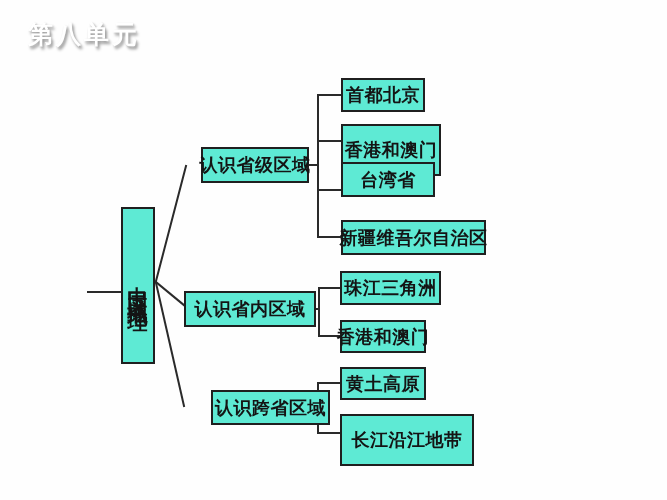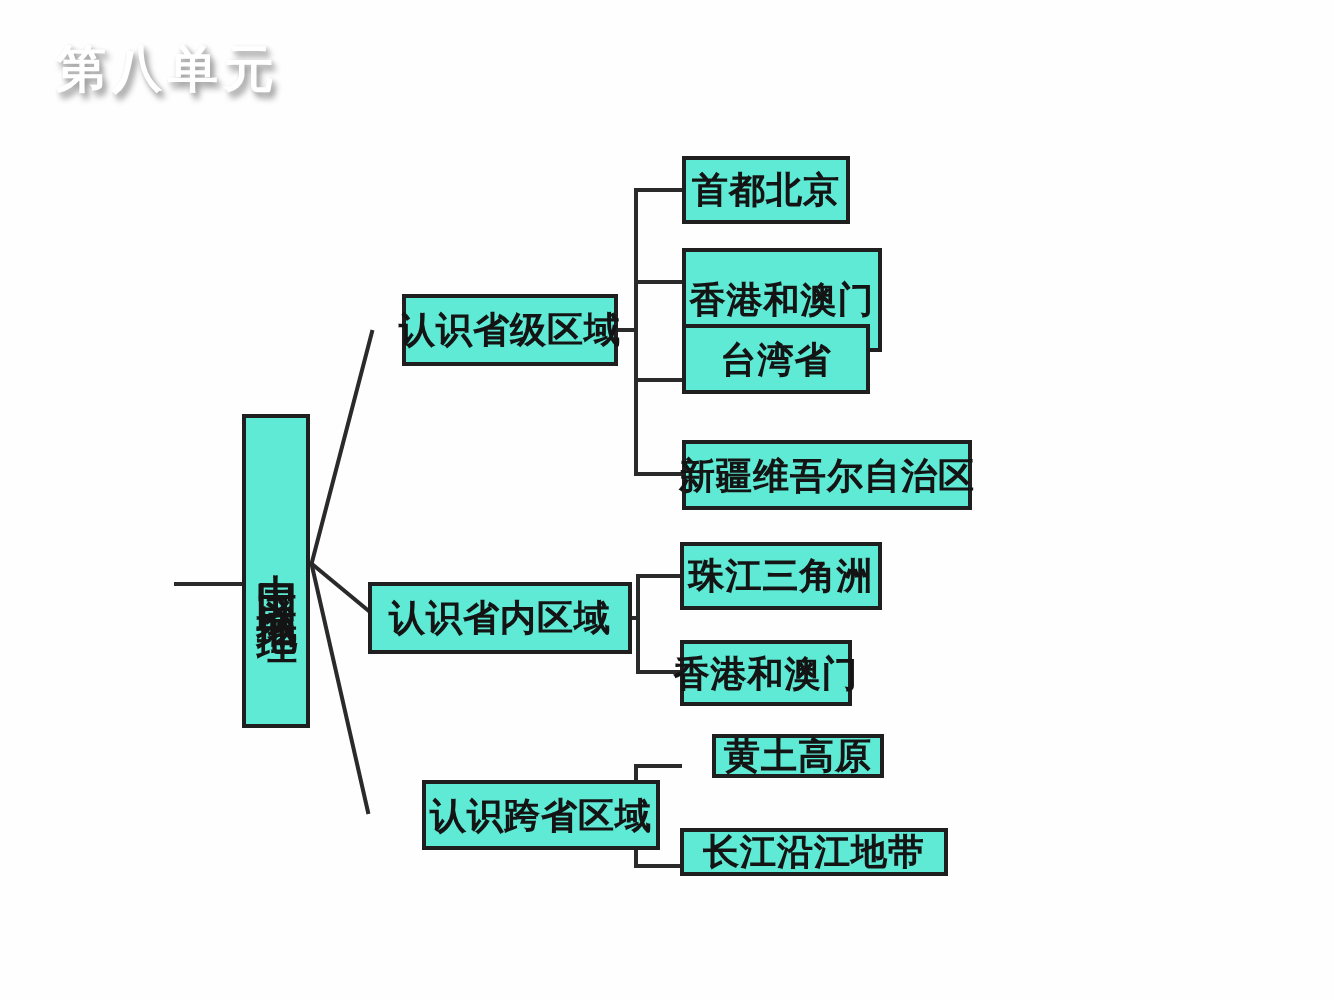--- a/index.html
+++ b/index.html
@@ -95,16 +95,16 @@
   <div class="node branch" style="left:183px; top:390px; width:119px; height:35px;margin-left:28px;">认识跨省区域</div>
 
   <div class="node leaf" style="left:341px; top:78px;  width:84px;  height:34px;">首都北京</div>
   <div class="node leaf" style="left:341px; top:124px; width:100px; height:52px;">香港和澳门</div>
   <div class="node leaf" style="left:341px; top:162px; width:94px;  height:35px;">台湾省</div>
   <div class="node leaf" style="left:340px; top:271px; width:101px; height:34px;">珠江三角洲</div>
 
   <div class="node leaf" style="left:341px; top:220px; width:145px; height:35px;">新疆维吾尔自治区</div>
   <div class="node leaf" style="left:340px; top:320px; width:86px;  height:33px;">香港和澳门</div>
 
-  <div class="node leaf" style="left:340px; top:367px; width:86px;  height:22px;margin-left:16px;">黄土高原</div>
-  <div class="node leaf" style="left:340px; top:414px; width:134px; height:24px;">长江沿江地带</div>
+  <div class="node leaf" style="left:340px; top:367px; width:86px;  height:33px;">黄土高原</div>
+  <div class="node leaf" style="left:340px; top:414px; width:134px; height:52px;">长江沿江地带</div>
 
 </div>
 
 </body></html>

